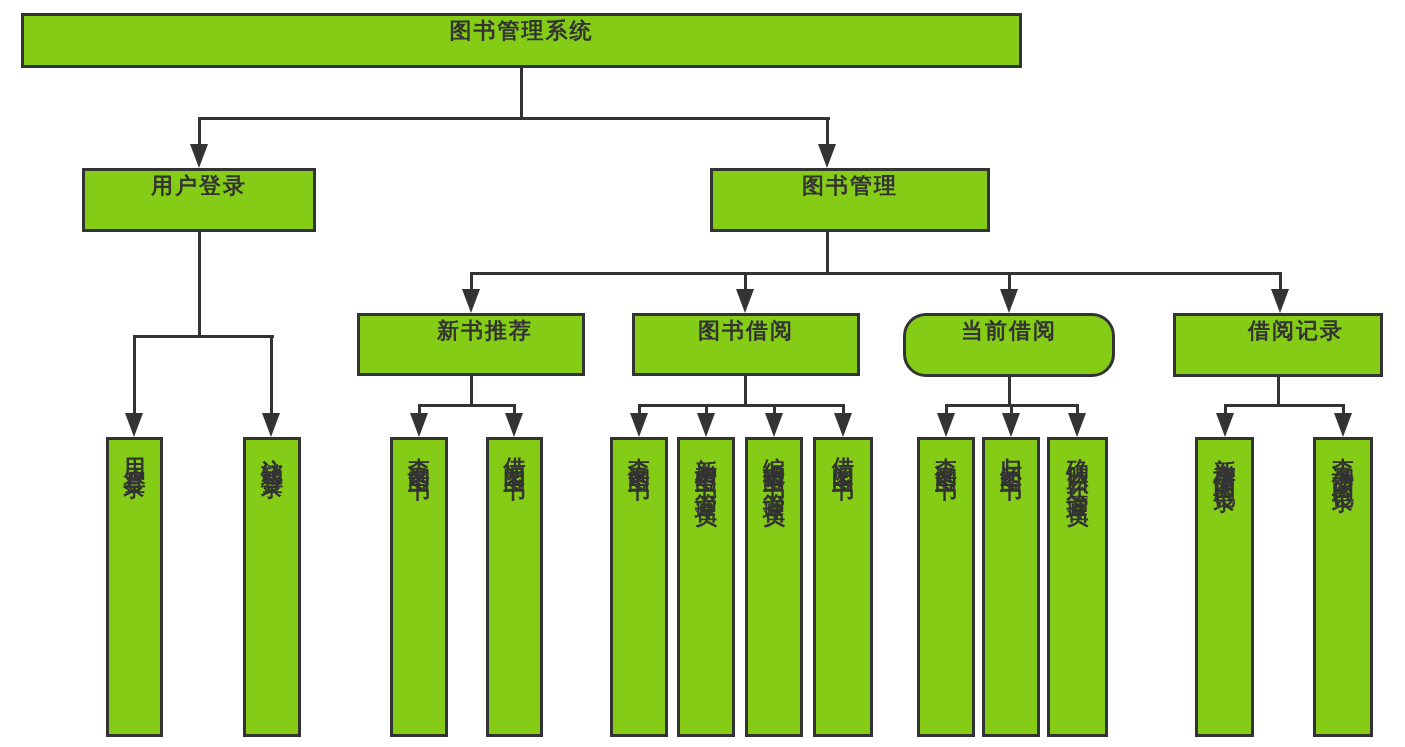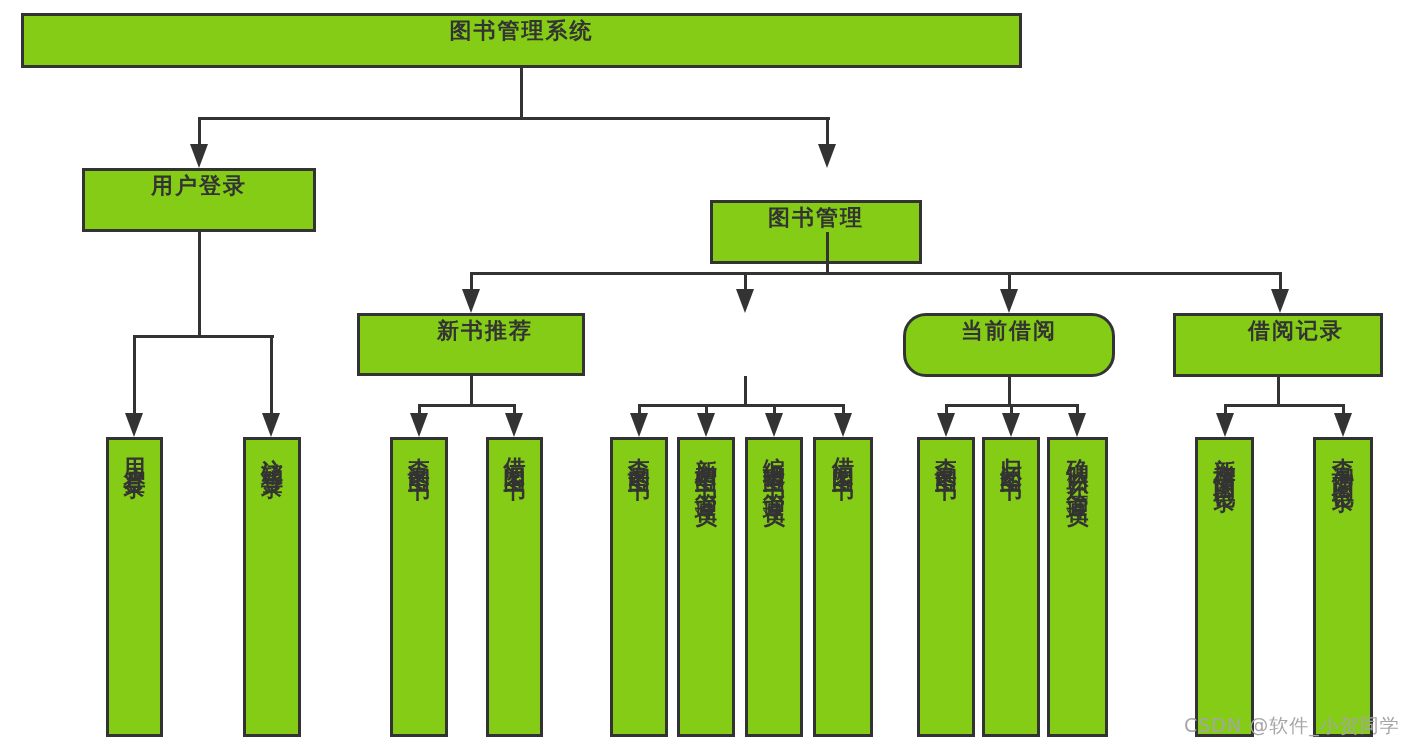--- a/index.html
+++ b/index.html
@@ -52,21 +52,21 @@
   <div class="vline" style="left:520px;top:68px;height:52px;"></div>
   <div class="hline" style="left:198px;top:117px;width:632px;"></div>
   <div class="vline" style="left:198px;top:117px;height:30px;"></div>
   <div class="arrow" style="left:190px;top:144px;"></div>
   <div class="vline" style="left:826px;top:117px;height:30px;"></div>
   <div class="arrow" style="left:818px;top:144px;"></div>
 
   <div class="box hbox" style="left:82px;top:168px;width:234px;height:64px;">
     <span>用户登录</span>
   </div>
-  <div class="box hbox" style="left:710px;top:168px;width:212px;height:64px;margin-top:32px;">
+  <div class="box hbox" style="left:710px;top:168px;width:280px;height:64px;">
     <span>图书管理</span>
   </div>
 
   <div class="vline" style="left:198px;top:232px;height:106px;"></div>
   <div class="hline" style="left:133px;top:335px;width:141px;"></div>
   <div class="vline" style="left:133px;top:335px;height:82px;"></div>
   <div class="arrow" style="left:125px;top:413px;"></div>
   <div class="vline" style="left:270px;top:335px;height:82px;"></div>
   <div class="arrow" style="left:262px;top:413px;"></div>
 
@@ -76,20 +76,23 @@
   <div class="arrow" style="left:462px;top:289px;"></div>
   <div class="vline" style="left:744px;top:272px;height:20px;"></div>
   <div class="arrow" style="left:736px;top:289px;"></div>
   <div class="vline" style="left:1008px;top:272px;height:20px;"></div>
   <div class="arrow" style="left:1000px;top:289px;"></div>
   <div class="vline" style="left:1279px;top:272px;height:20px;"></div>
   <div class="arrow" style="left:1271px;top:289px;"></div>
 
   <div class="box hbox" style="left:357px;top:313px;width:228px;height:63px;padding-left:28px;">
     <span>新书推荐</span>
+  </div>
+  <div class="box hbox" style="left:632px;top:313px;width:228px;height:63px;">
+    <span>图书借阅</span>
   </div>
   <div class="box hbox" style="left:903px;top:313px;width:212px;height:64px;border-radius:23px;">
     <span>当前借阅</span>
   </div>
   <div class="box hbox" style="left:1173px;top:313px;width:210px;height:64px;padding-left:36px;">
     <span>借阅记录</span>
   </div>
 
   <div class="vline" style="left:470px;top:376px;height:30px;"></div>
   <div class="hline" style="left:418px;top:404px;width:98px;"></div>
@@ -162,15 +165,14 @@
     <span>确认归还（管理员）</span>
   </div>
 
   <div class="box vbox" style="left:1195px;top:437px;width:59px;height:300px;">
     <span>新增借阅记录</span>
   </div>
   <div class="box vbox" style="left:1313px;top:437px;width:60px;height:300px;">
     <span>查询借阅记录</span>
   </div>
 
-  <div class="watermark">CSDN @软件_小贺同学</div>
 
 </div>
 
 </body></html>

